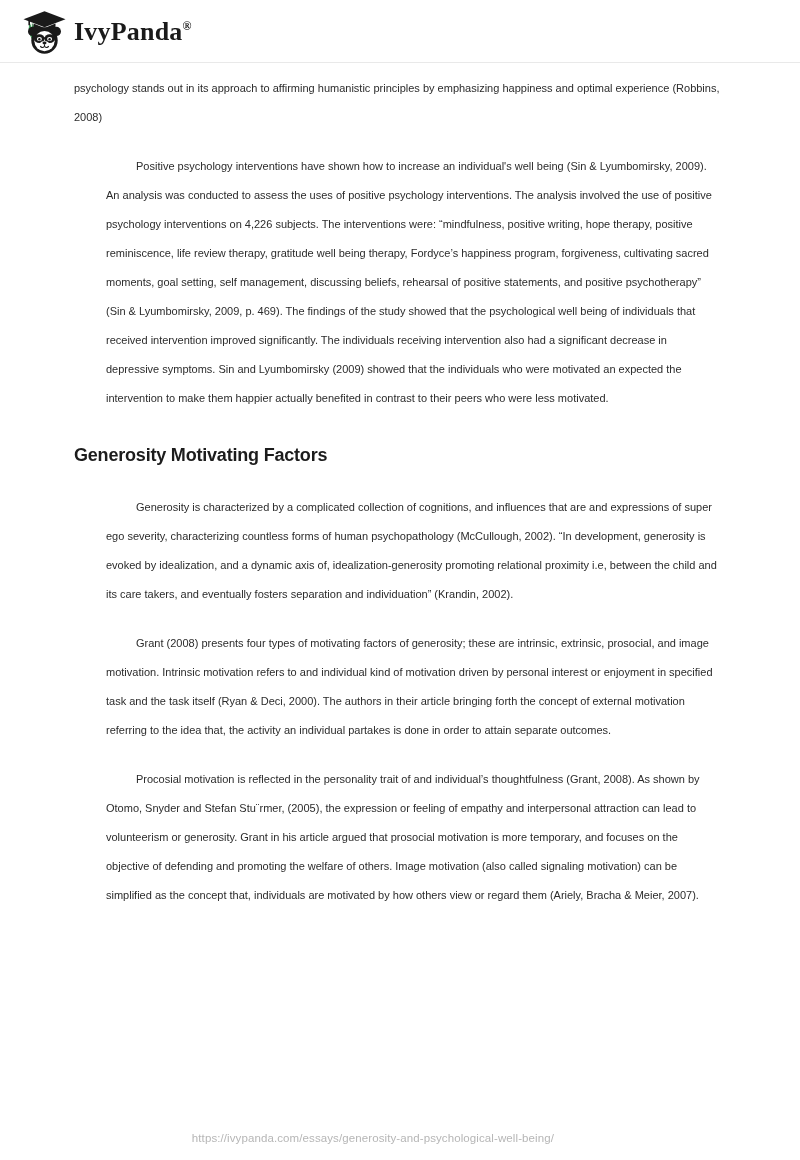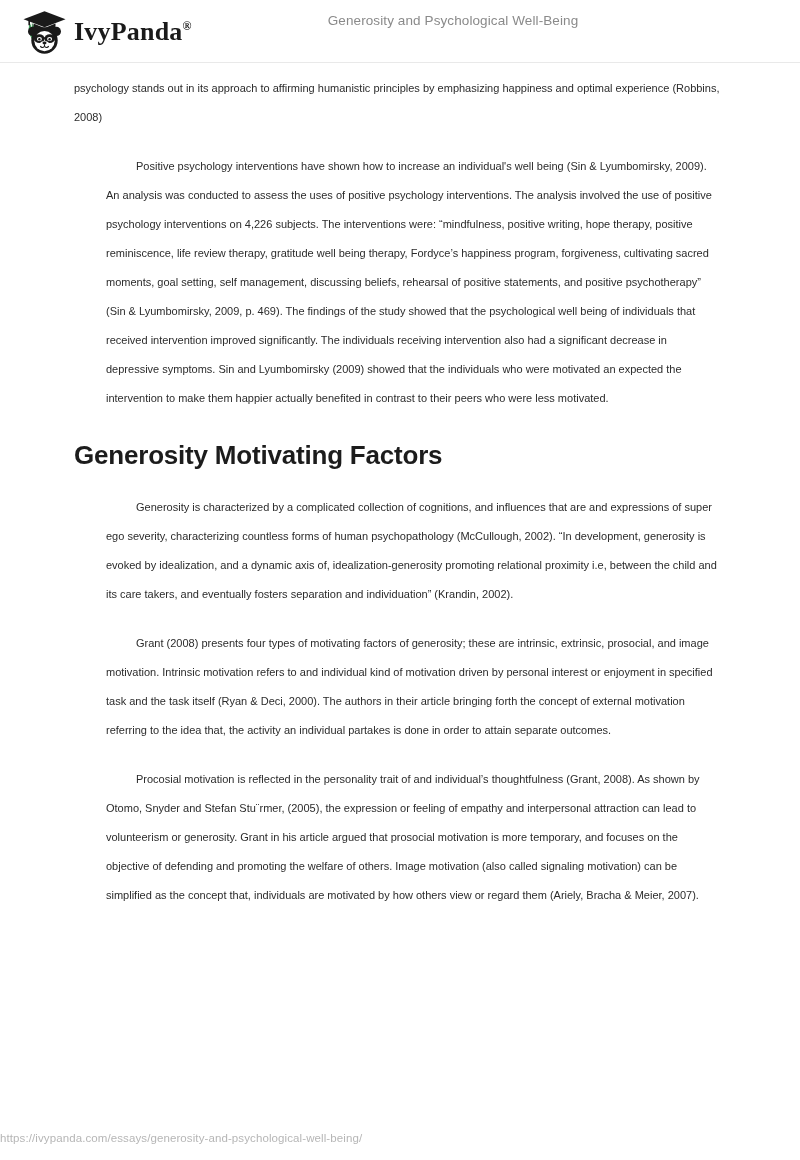--- a/index.html
+++ b/index.html
@@ -97,34 +97,35 @@
     line-height: 29px;
     text-align: left;
     color: #2b2b2b;
   }
   .content p.indent {
     text-indent: 30px;
     margin-left: 32px;
   }
 
   h2.section-heading {
-    font-size: 26px;
+    font-size: 18px;
     font-weight: bold;
     color: #1c1c1c;
     margin: 26px 0 22px 0;
     line-height: 32px;
     letter-spacing: -0.2px;
   }
 
   
   .page-footer {
     position: absolute;
     left: 0;
     top: 1128px;
     width: 636px;
+    text-align: right;
     padding-right: 82px;
     box-sizing: border-box;
   }
   .footer-url {
     font-size: 11.5px;
     color: #b6b6b6;
     letter-spacing: 0.1px;
   }
 </style>
 </head>
@@ -164,21 +165,20 @@
           <ellipse cx="26.5" cy="36.6" rx="4.9" ry="3.6" fill="#ffffff"></ellipse>
           <ellipse cx="26.5" cy="35.0" rx="2.0" ry="1.4" fill="#1a1a1a"></ellipse>
           <path d="M26.5 36.3 L26.5 38.4" stroke="#1a1a1a" stroke-width="1.1" fill="none"></path>
           <path d="M26.5 38.4 C24.6 40.2 22.9 39.4 22.4 38.0" stroke="#1a1a1a" stroke-width="1.1" fill="none"></path>
           <path d="M26.5 38.4 C28.4 40.2 30.1 39.4 30.6 38.0" stroke="#1a1a1a" stroke-width="1.1" fill="none"></path>
         </svg>
       </span>
       <span class="brand-name"><span>IvyPanda</span><span class="brand-reg">®</span></span>
     </div>
 
-    <div class="header-title">Generosity and Psychological Well-Being</div>
     <div class="header-rule"></div>
   </div>
 
   <div class="content">
 
     <p>psychology stands out in its approach to affirming humanistic principles by emphasizing happiness and optimal experience (Robbins, 2008)</p>
 
     <p class="indent">Positive psychology interventions have shown how to increase an individual's well being (Sin &amp; Lyumbomirsky, 2009). An analysis was conducted to assess the uses of positive psychology interventions. The analysis involved the use of positive psychology interventions on 4,226 subjects. The interventions were: “mindfulness, positive writing, hope therapy, positive reminiscence, life review therapy, gratitude well being therapy, Fordyce’s happiness program, forgiveness, cultivating sacred moments, goal setting, self management, discussing beliefs, rehearsal of positive statements, and positive psychotherapy” (Sin &amp; Lyumbomirsky, 2009, p. 469). The findings of the study showed that the psychological well being of individuals that received intervention improved significantly. The individuals receiving intervention also had a significant decrease in depressive symptoms. Sin and Lyumbomirsky (2009) showed that the individuals who were motivated an expected the intervention to make them happier actually benefited in contrast to their peers who were less motivated.</p>
 
     <h2 class="section-heading">Generosity Motivating Factors</h2>

